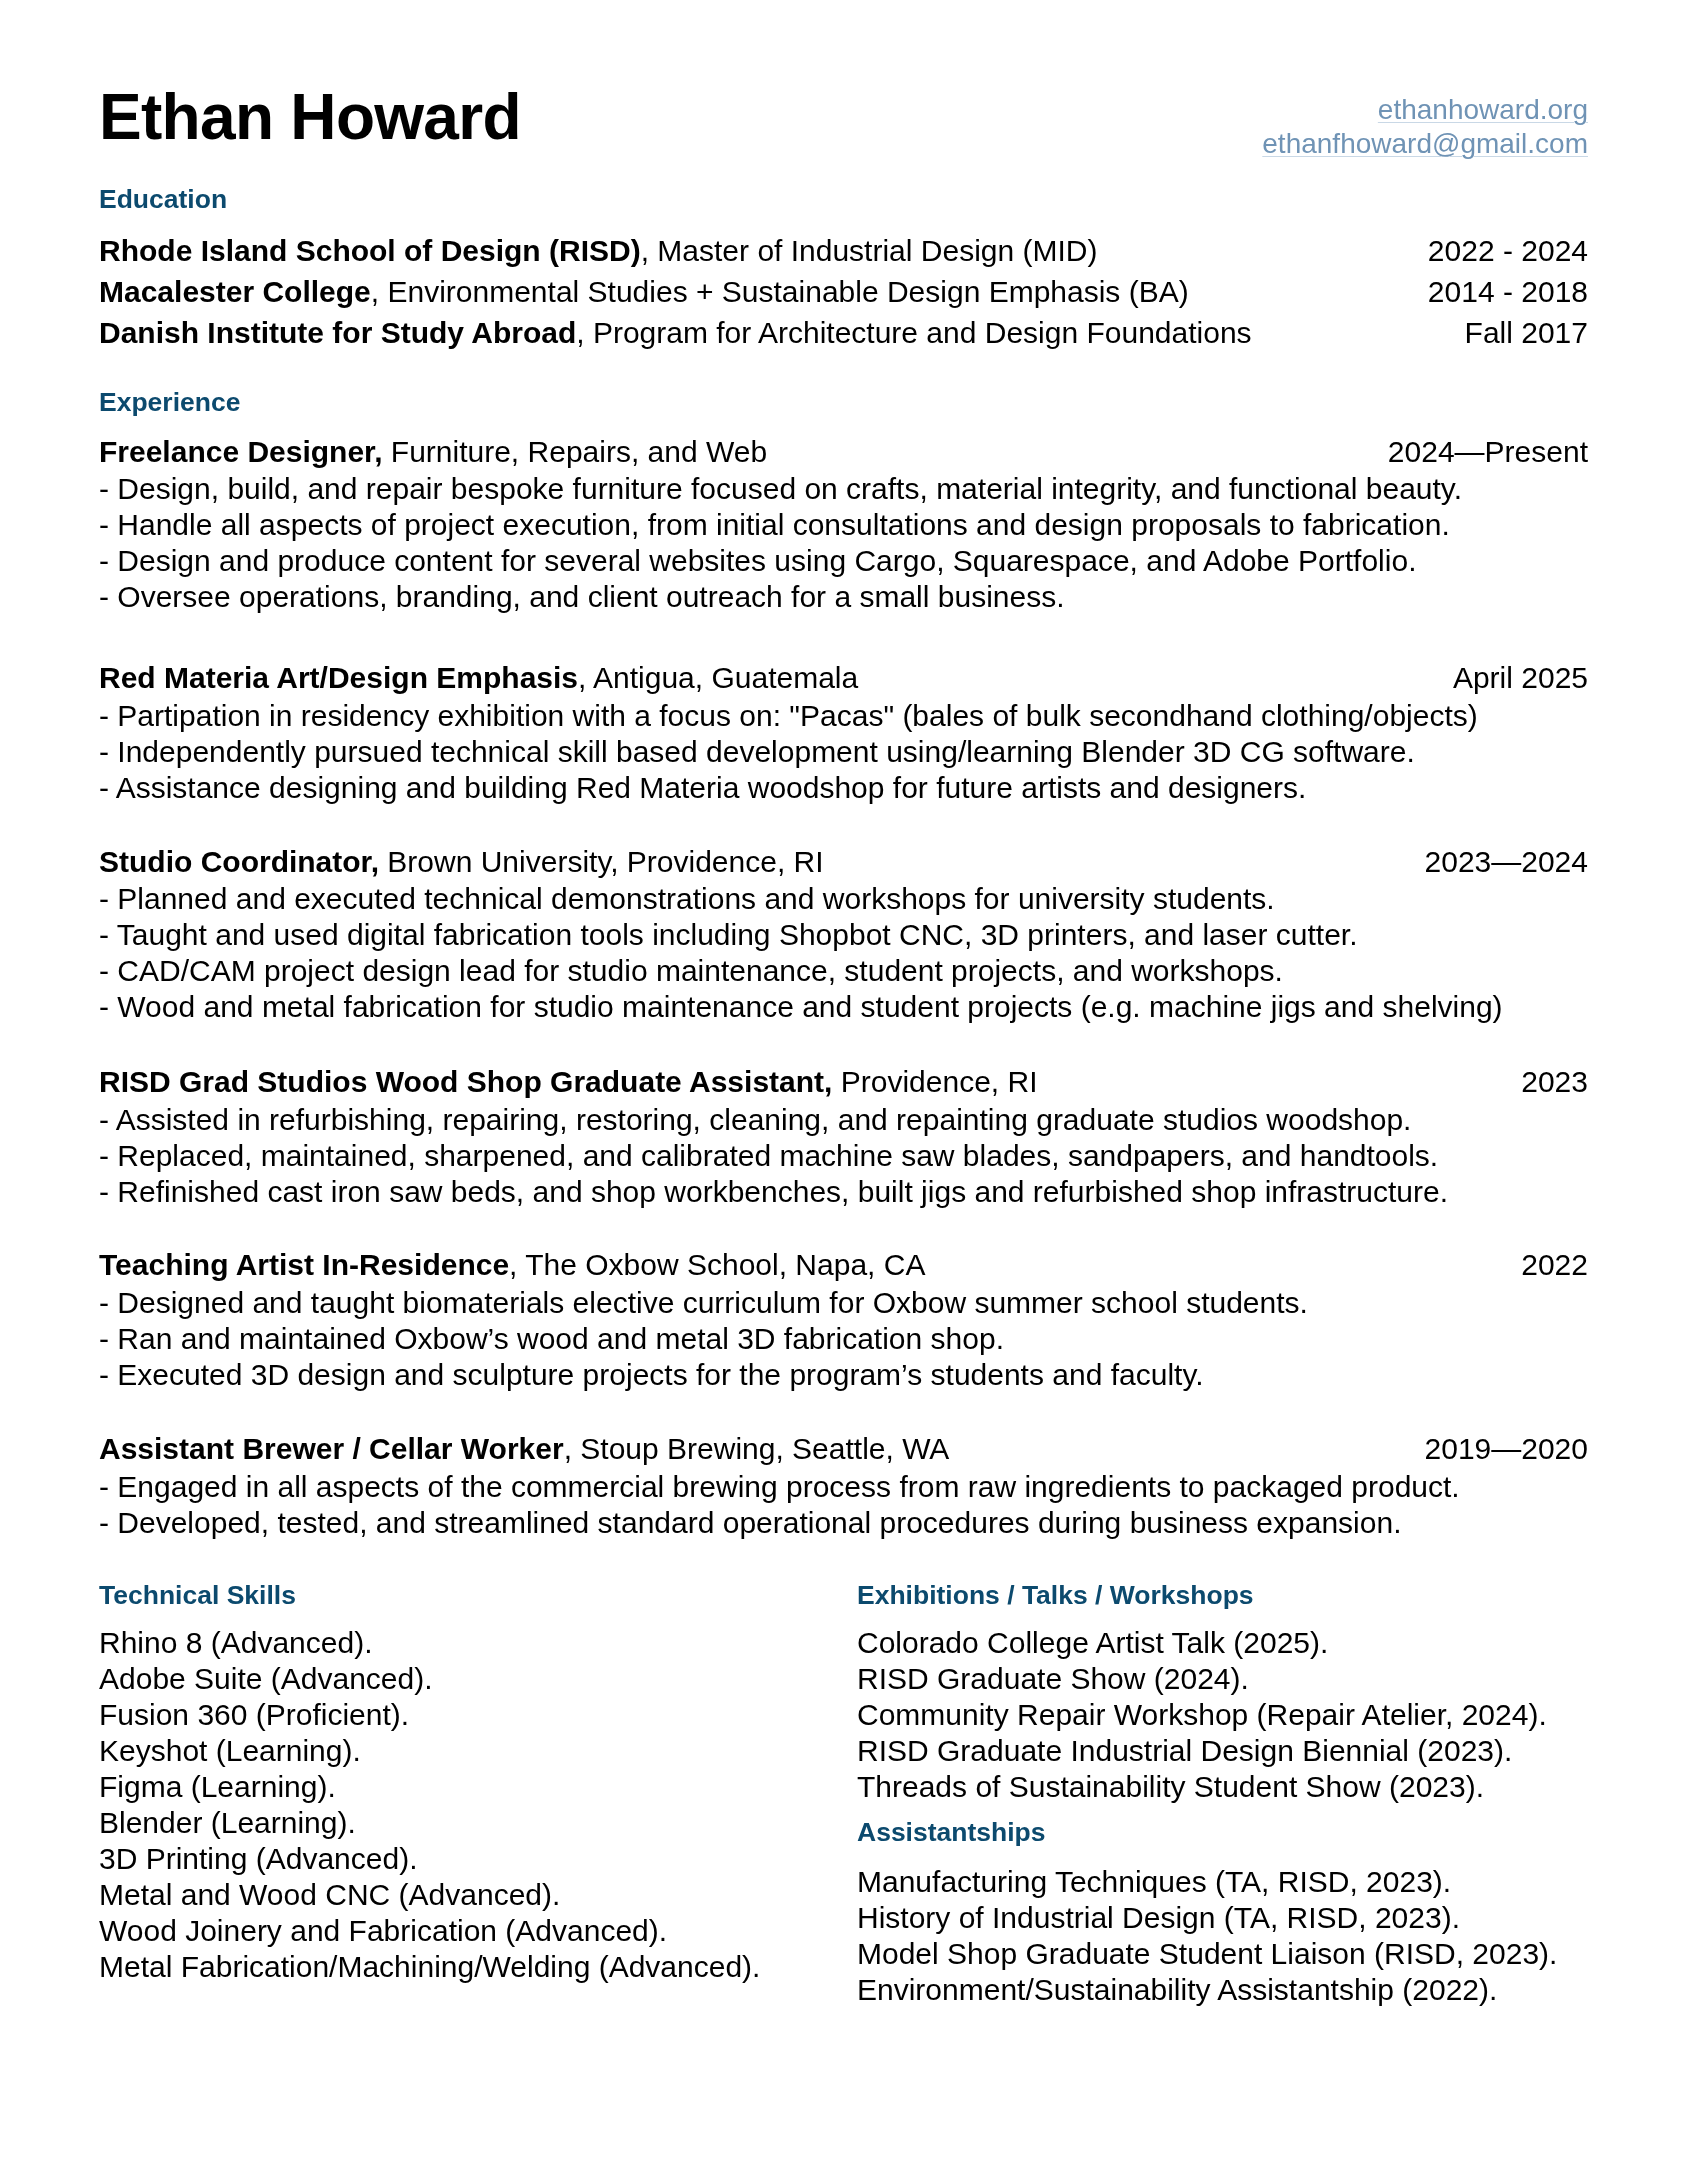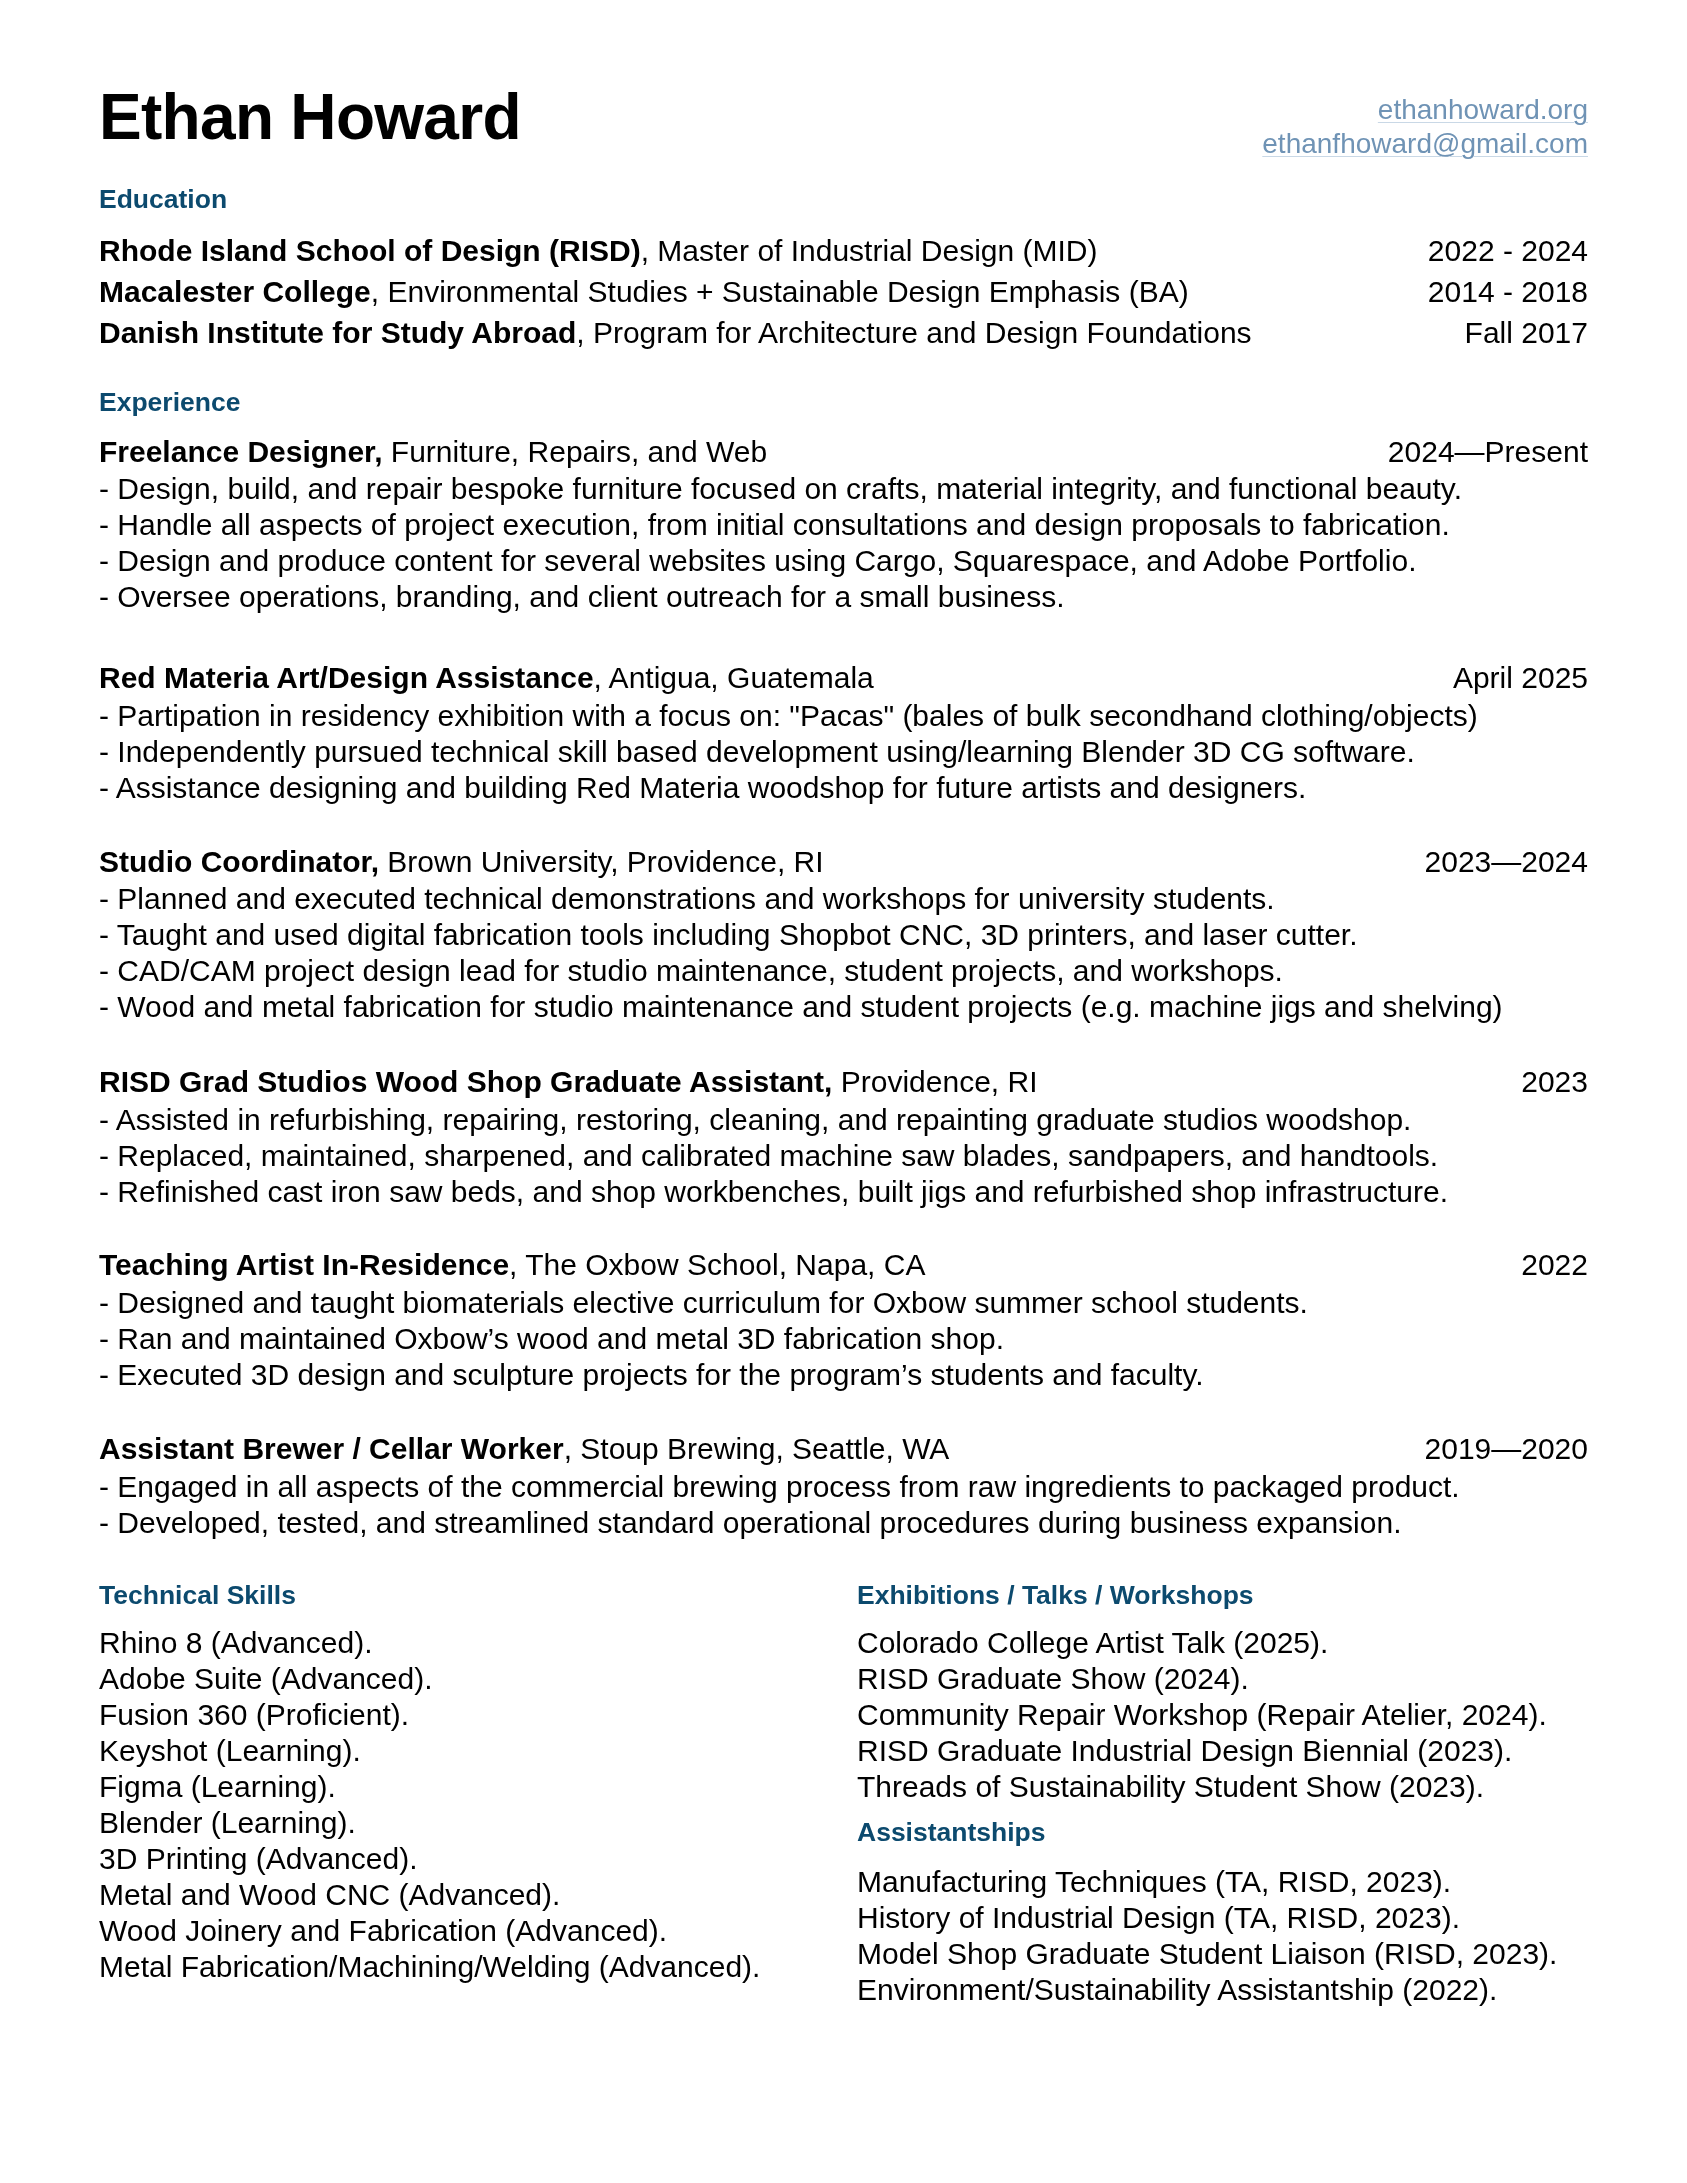--- a/index.html
+++ b/index.html
@@ -67,21 +67,21 @@
     <span>2024—Present</span>
   </div>
   <div class="bullets" style="top:471px">
     <div>- Design, build, and repair bespoke furniture focused on crafts, material integrity, and functional beauty.</div>
     <div>- Handle all aspects of project execution, from initial consultations and design proposals to fabrication.</div>
     <div>- Design and produce content for several websites using Cargo, Squarespace, and Adobe Portfolio.</div>
     <div>- Oversee operations, branding, and client outreach for a small business.</div>
   </div>
 
   <div class="row" style="top:657px">
-    <span><b>Red Materia Art/Design Assistance</b><span>, Antigua, Guatemala</span></span>
+    <span><b>Red Materia Art/Design Emphasis</b><span>, Antigua, Guatemala</span></span>
     <span>April 2025</span>
   </div>
   <div class="bullets" style="top:698px">
     <div>- Partipation in residency exhibition with a focus on: "Pacas" (bales of bulk secondhand clothing/objects)</div>
     <div>- Independently pursued technical skill based development using/learning Blender 3D CG software.</div>
     <div>- Assistance designing and building Red Materia woodshop for future artists and designers.</div>
   </div>
 
   <div class="row" style="top:841px">
     <span><b>Studio Coordinator,</b><span> Brown University, Providence, RI</span></span>

